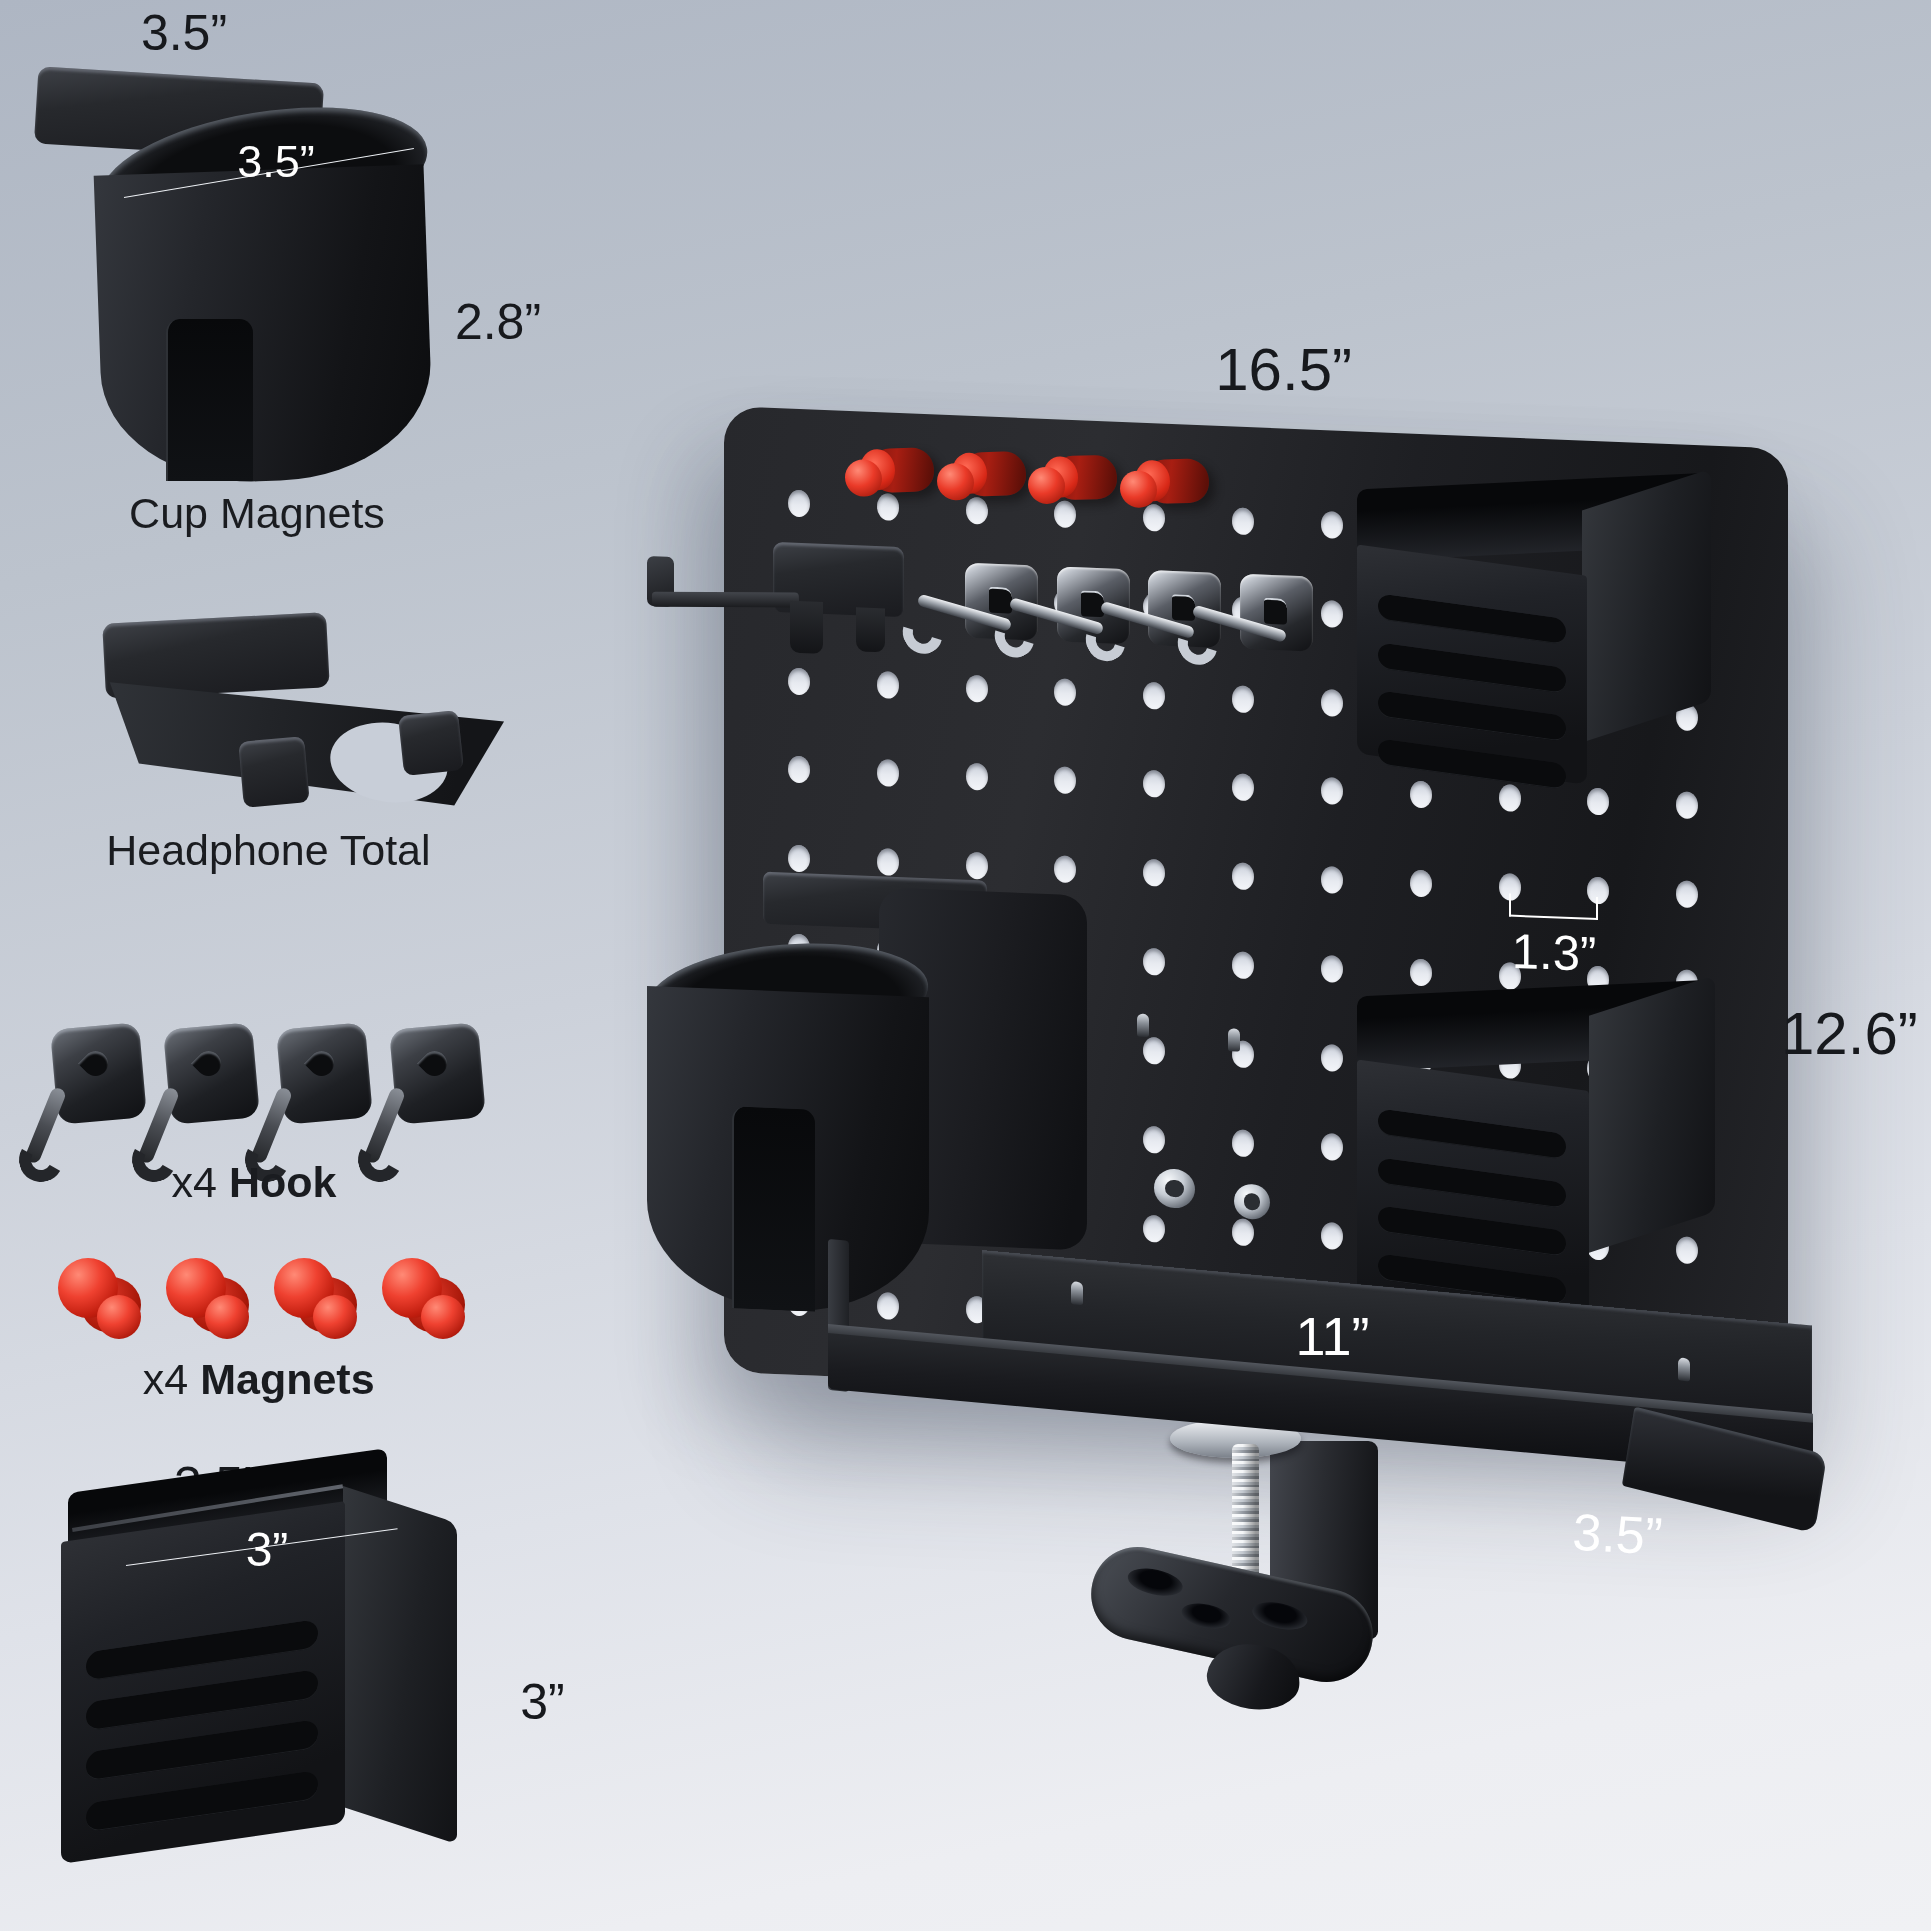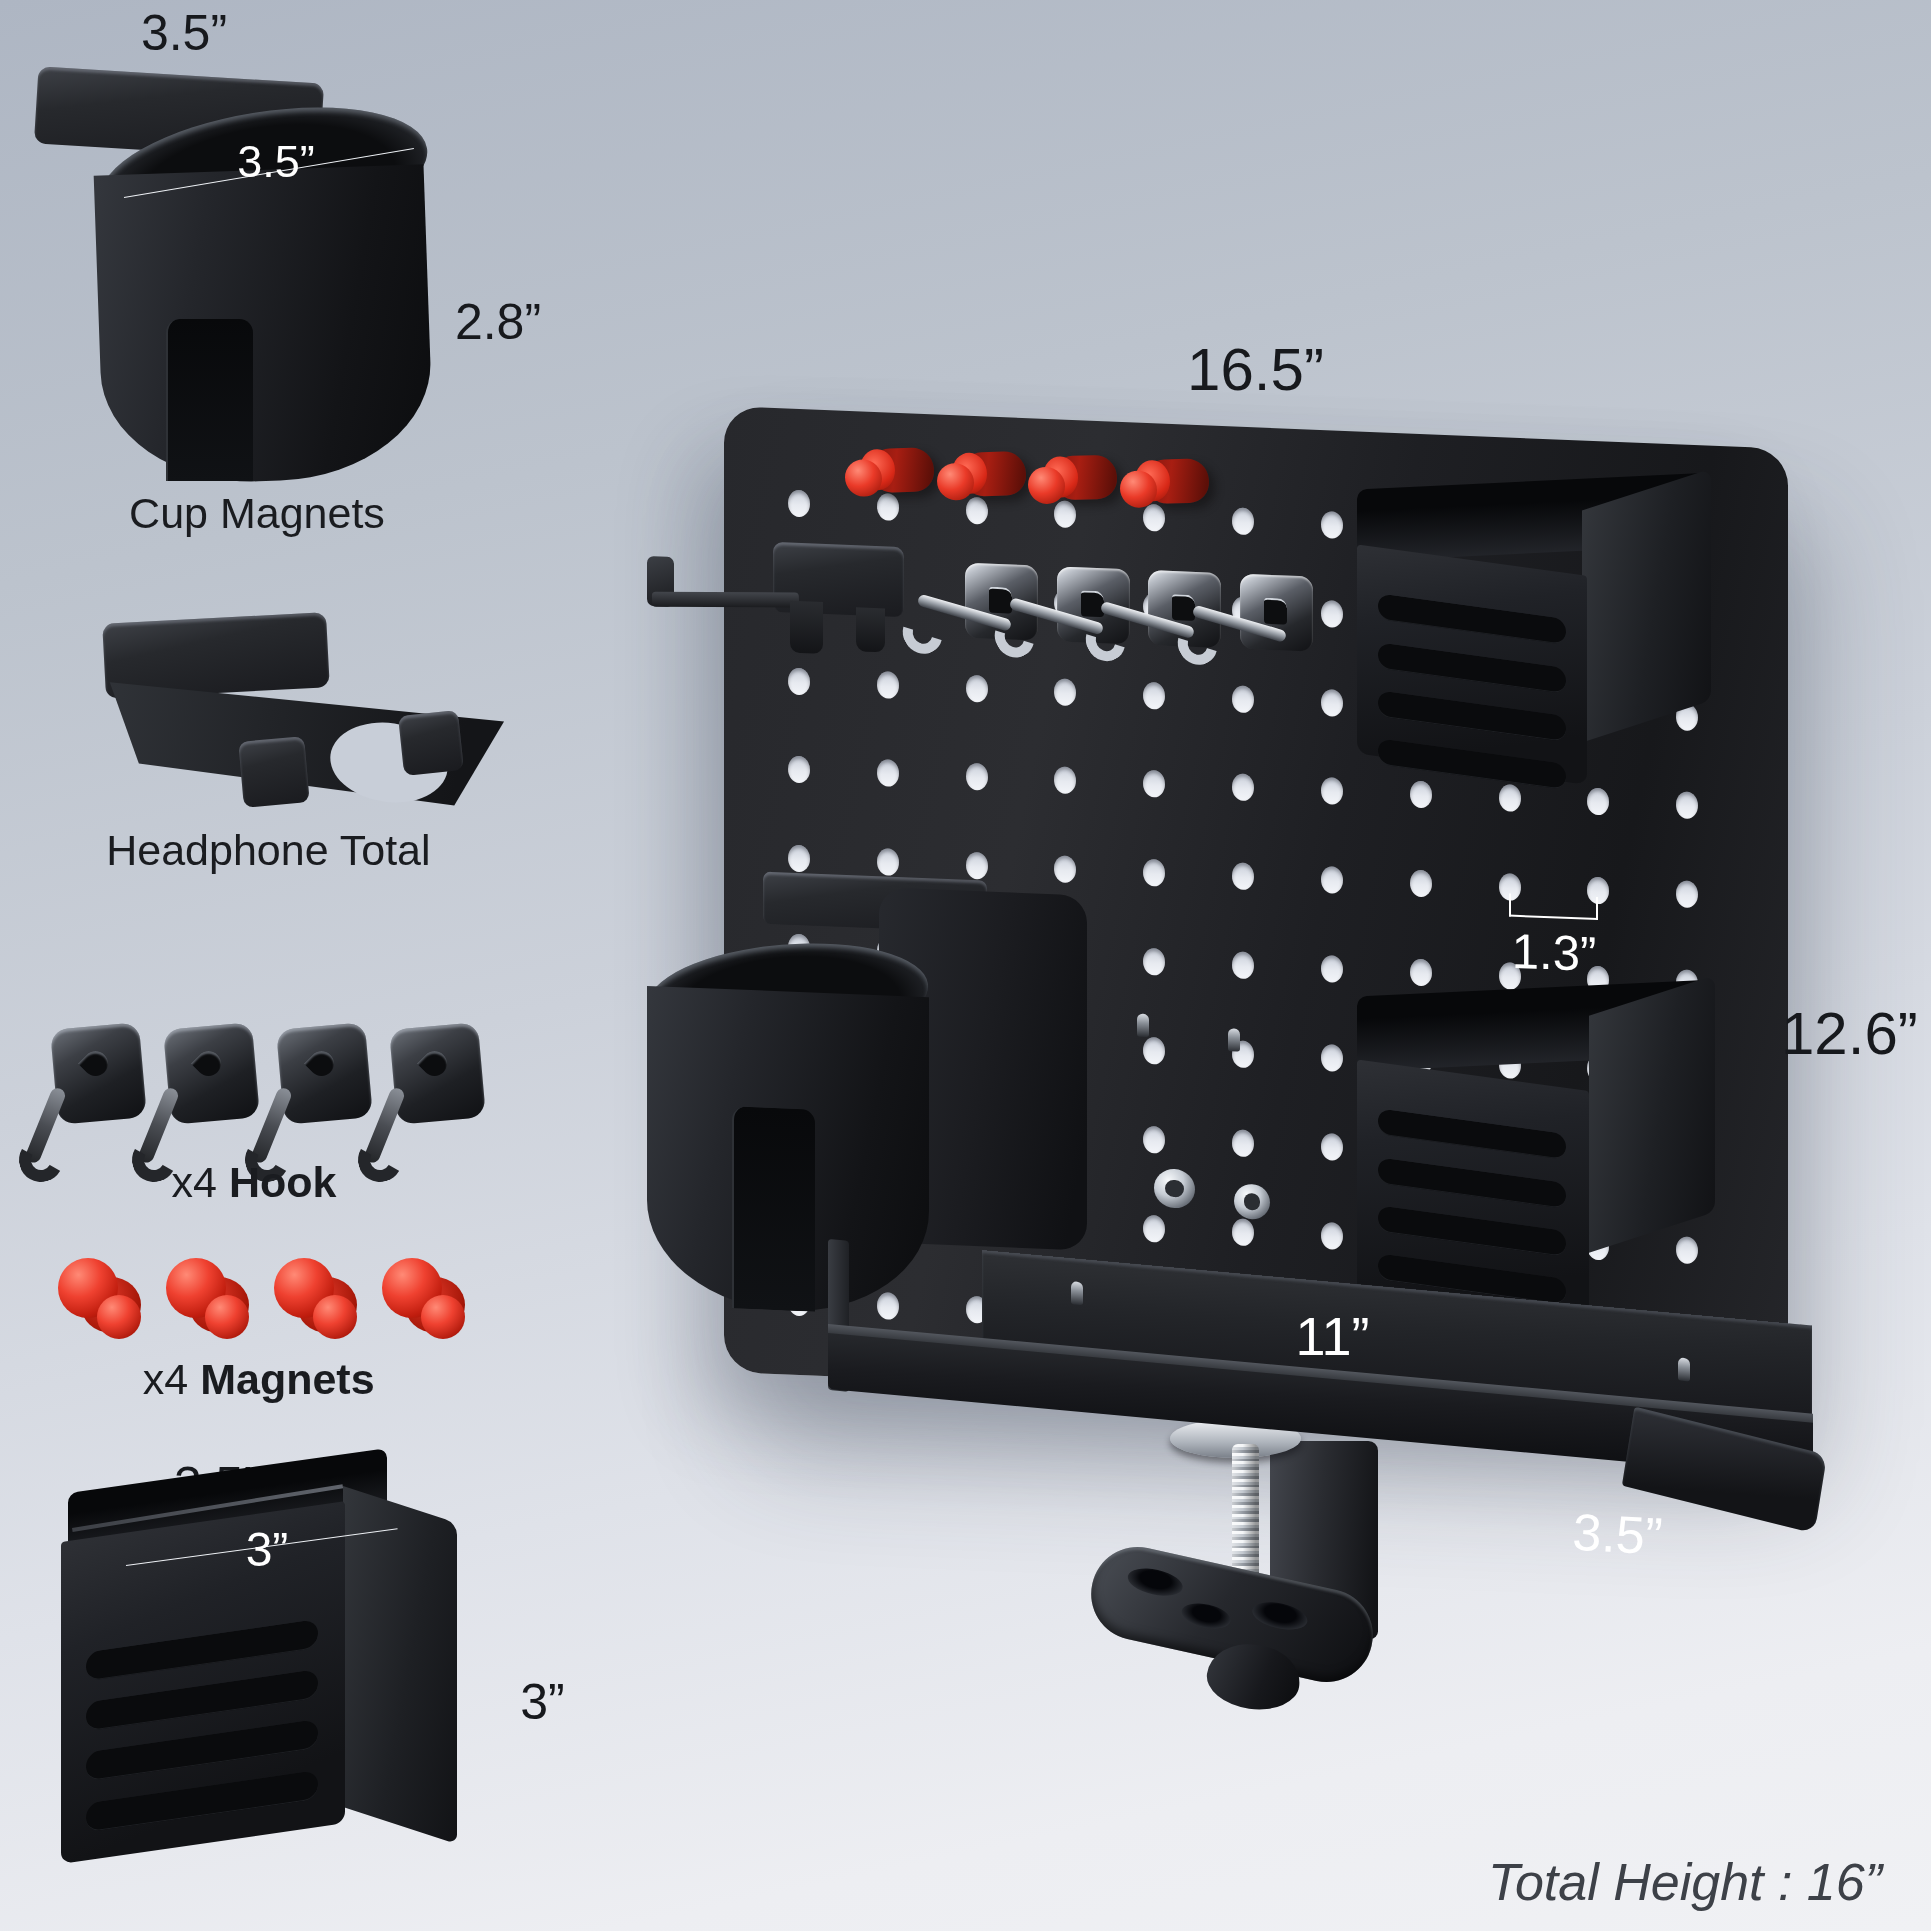--- a/index.html
+++ b/index.html
@@ -442,21 +442,20 @@
     <div style="left:0;top:15.4px;width:21px;height:151px;border-radius:3.9px;background:linear-gradient(90deg,#3a3d43,#1f2125);"></div>
     <div style="left:154px;top:11.6px;width:830px;height:91px;background:linear-gradient(178deg,#2e3034 0%,#232529 45%,#191a1e 100%);box-shadow:inset 0 2.9px 2.9px rgba(165,175,190,.22);"></div>
     <span class="keyhole" style="left:243px;top:35px;"></span>
     <span class="keyhole" style="left:850px;top:56px;"></span>
     <div style="left:0;top:100px;width:985px;height:9.7px;background:linear-gradient(180deg,#53575e,#34373c);"></div>
     <div style="left:0;top:109px;width:985px;height:56px;border-radius:0 0 5.8px 5.8px;background:linear-gradient(178deg,#26282c 0%,#1a1b1f 40%,#0e0f12 100%);"></div>
     <div style="left:799px;top:124px;width:195px;height:81px;border-radius:3.9px 15.4px 15.4px 3.9px;transform:rotate(9deg);background:linear-gradient(170deg,#2e3036 0%,#131417 70%);box-shadow:inset 0 2.9px 2.9px rgba(160,170,185,.25);"></div>
   </div>
 
   <div class="lbl-layer g" style="left:0;top:0;width:1931px;height:1931px;pointer-events:none;">
-    <div class="dim big" style="left:1159px;top:340px;width:193px;">16.5”</div>
+    <div class="dim big" style="left:1159px;top:340px;width:193px;text-align:right;">16.5”</div>
     <div class="dim big" style="left:1781px;top:1004px;width:164px;text-align:left;">12.6”</div>
     <div class="dim wt" style="left:1260px;top:1309px;width:145px;font-size:54px;">11”</div>
     <div class="dim wt" style="left:1545px;top:1508px;width:145px;font-size:52px;transform:rotate(3deg);">3.5”</div>
-    <div class="total" style="left:1419px;top:1852px;width:463px;">Total Height : 16”</div>
   </div>
 
 </div>
 
 
 </body></html>

